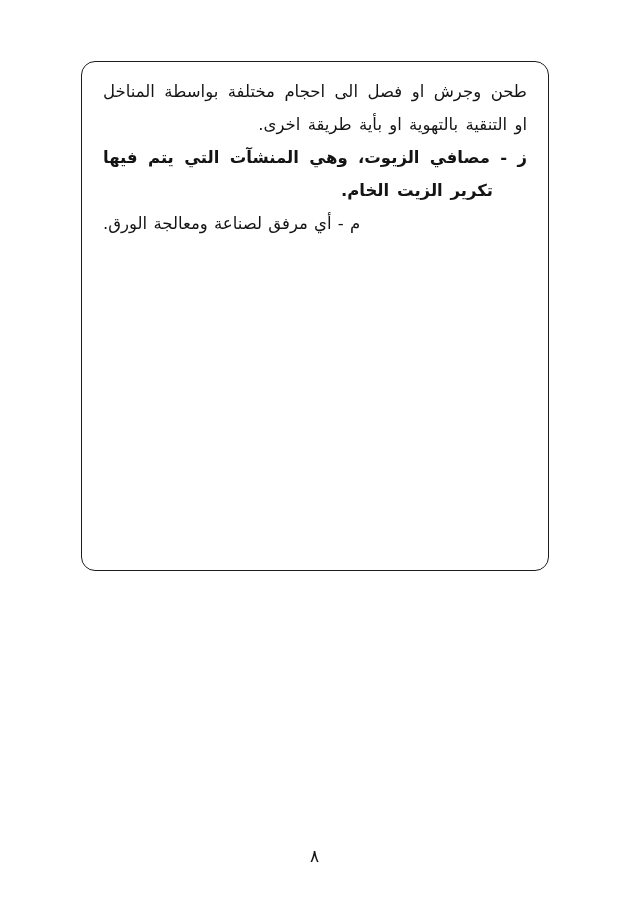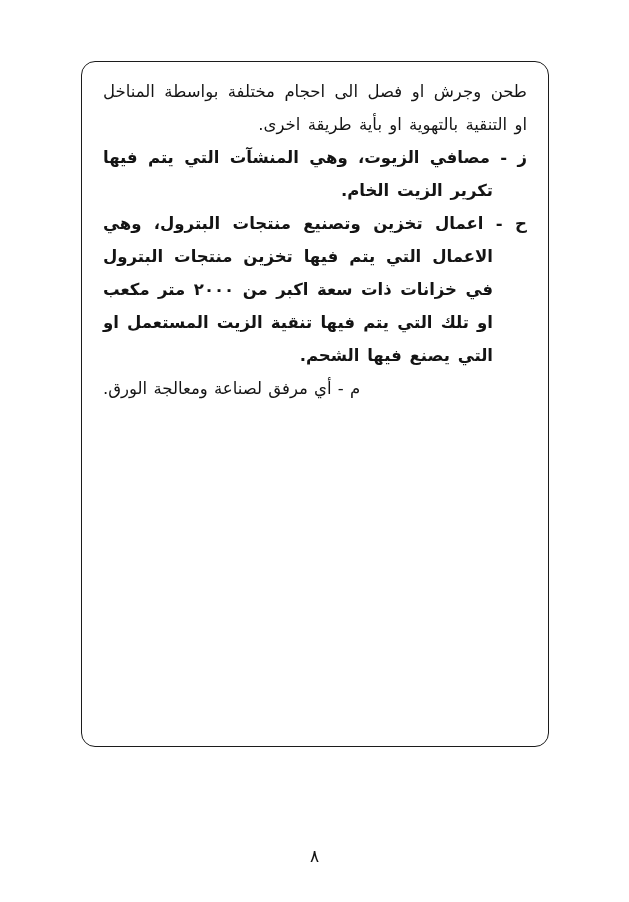--- a/index.html
+++ b/index.html
@@ -14,21 +14,21 @@
     background: #ffffff;
     overflow: hidden;
     font-family: "DejaVu Sans", sans-serif;
     color: #141414;
   }
   .content-box {
     position: absolute;
     left: 81px;
     top: 61px;
     width: 468px;
-    height: 686px;
+    height: 510px;
     box-sizing: border-box;
     border: 1.6px solid #1c1c1c;
     border-radius: 14px;
     padding: 13px 21px 10px 21px;
     direction: rtl;
     overflow: hidden;
   }
   .para {
     direction: rtl;
     font-size: 16.5px;
@@ -66,21 +66,20 @@
 <body>
 
 <div class="page">
 
   <div class="content-box">
 
     <p class="para intro"><span>طحن وجرش او فصل الى احجام مختلفة بواسطة المناخل او التنقية بالتهوية او بأية طريقة اخرى.</span></p>
 
     <p class="para item"><span class="marker">ز - </span><span>مصافي الزيوت، وهي المنشآت التي يتم فيها تكرير الزيت الخام.</span></p>
 
-    <p class="para item"><span class="marker">ح - </span><span>اعمال تخزين وتصنيع منتجات البترول، وهي الاعمال التي يتم فيها تخزين منتجات البترول في خزانات ذات سعة اكبر من ٢٠٠٠ متر مكعب او تلك التي يتم فيها تنقية الزيت المستعمل او التي يصنع فيها الشحم.</span></p>
 
 
 
 
 
     <p class="para item-m"><span class="marker">م - </span><span>أي مرفق لصناعة ومعالجة الورق.</span></p>
 
   </div>
 
   <div class="page-number">٨</div>

